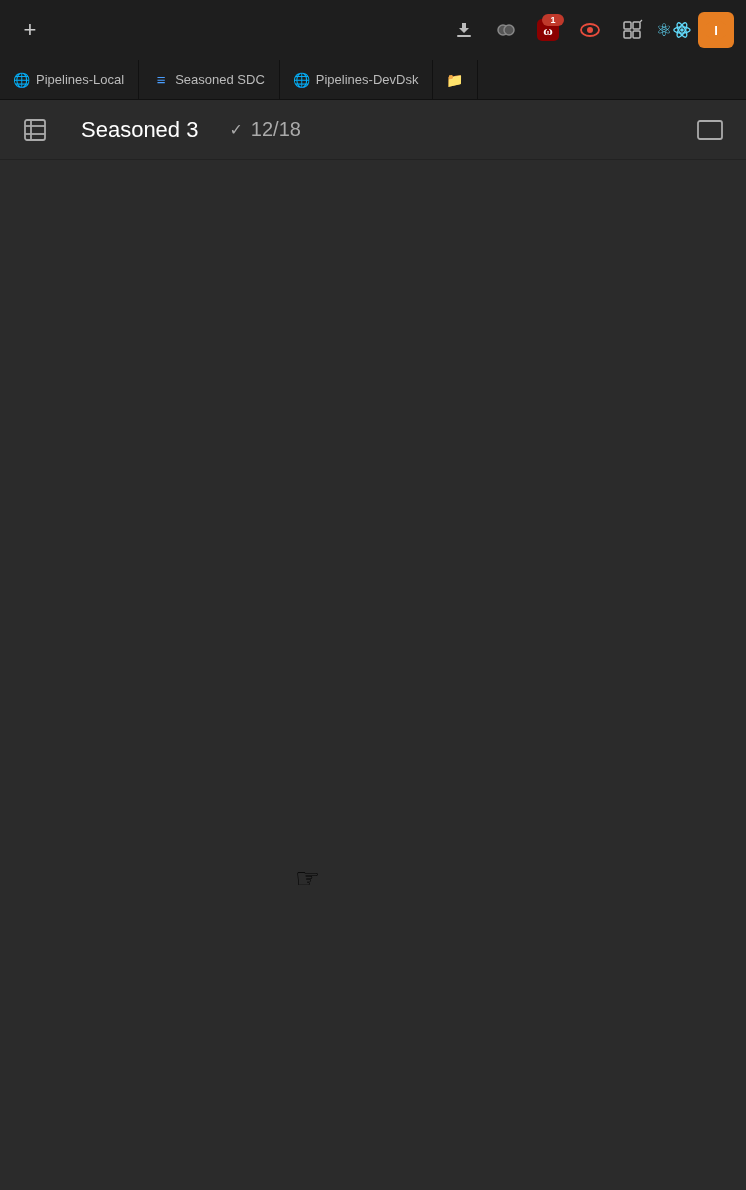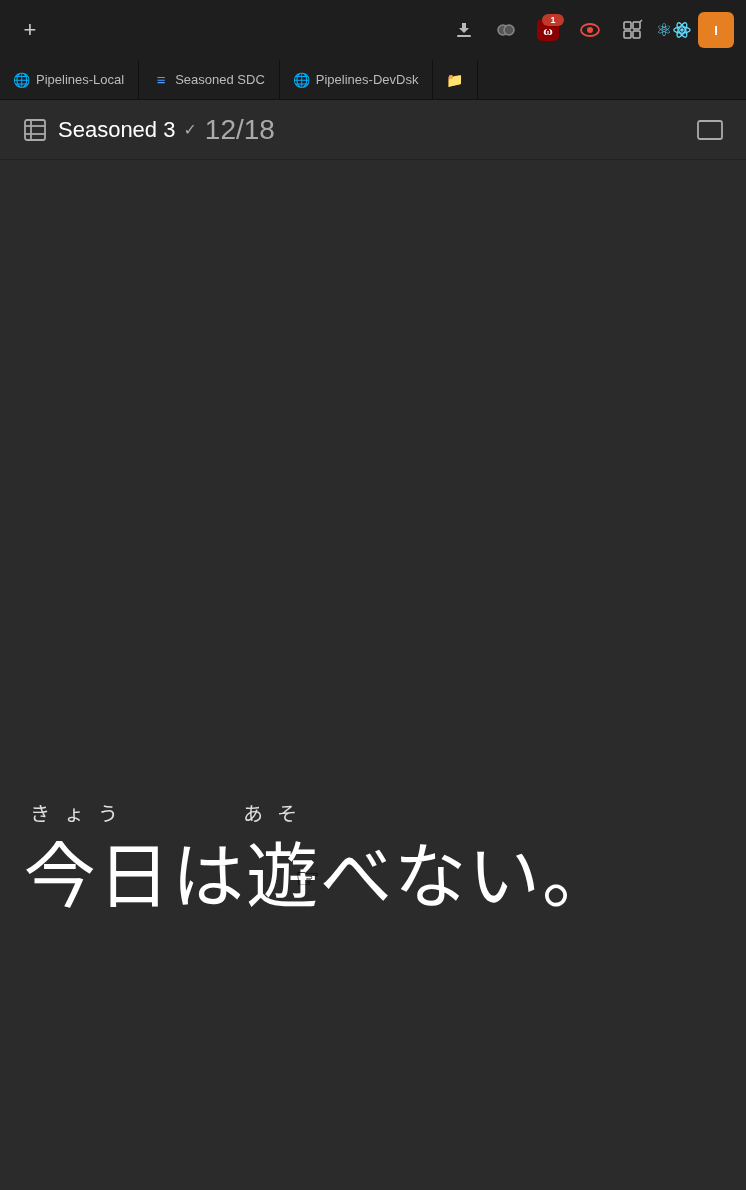--- a/index.html
+++ b/index.html
@@ -114,21 +114,21 @@
     .icon-folder { color: #999; font-size: 14px; }
 
     
     .content-header {
       width: 100%;
       height: 60px;
       background: #2b2b2b;
       display: flex;
       align-items: center;
       padding: 0 20px;
-      gap: 8px;
+      gap: 31px;
       border-bottom: 1px solid #222;
     }
     .deck-icon {
       width: 30px;
       height: 30px;
       display: flex;
       align-items: center;
       justify-content: center;
       color: #aaa;
       font-size: 20px;
@@ -139,21 +139,21 @@
       font-weight: 500;
     }
     .check-count {
       display: flex;
       align-items: center;
       gap: 8px;
       color: #aaa;
       font-size: 18px;
     }
     .check-icon { color: #aaa; font-size: 16px; }
-    .count-text { font-size: 28px; color: #aaa; }
+    .count-text { font-size: 20px; color: #aaa; }
     .presentation-icon {
       width: 32px;
       height: 32px;
       display: flex;
       align-items: center;
       justify-content: center;
       color: #aaa;
       font-size: 20px;
       cursor: pointer;
       border-radius: 4px;
@@ -307,28 +307,18 @@
 
   <div class="presentation-icon" title="Presentation mode">
     <svg width="28" height="22" viewBox="0 0 28 22" fill="none" stroke="#aaa" stroke-width="1.8">
       <rect x="2" y="2" width="24" height="18" rx="2"></rect>
     </svg>
   </div>
 </div>
 
 <div class="main-content">
 
-  <div class="japanese-content">
-
-    <div class="furigana-row">
-      <span style="font-size:20px; color:#ffffff; opacity:0.85; letter-spacing:14px; font-family: 'Hiragino Sans', 'Yu Gothic', 'Noto Sans JP', sans-serif;">
-        きょう&nbsp;&nbsp;&nbsp;&nbsp;&nbsp;&nbsp;あそ
-      </span>
-    </div>
-
-    <div class="main-japanese" style="font-family: 'Hiragino Sans', 'Yu Gothic', 'Noto Sans JP', 'MS Gothic', sans-serif; cursor: pointer;">今日は遊べない。</div>
-  </div>
 
   <div class="cursor-hand" style="position:absolute; bottom: 295px; left: 295px; font-size:28px; z-index:10; pointer-events:none;">
     ☞
   </div>
 
 </div>
 
 </body></html>

